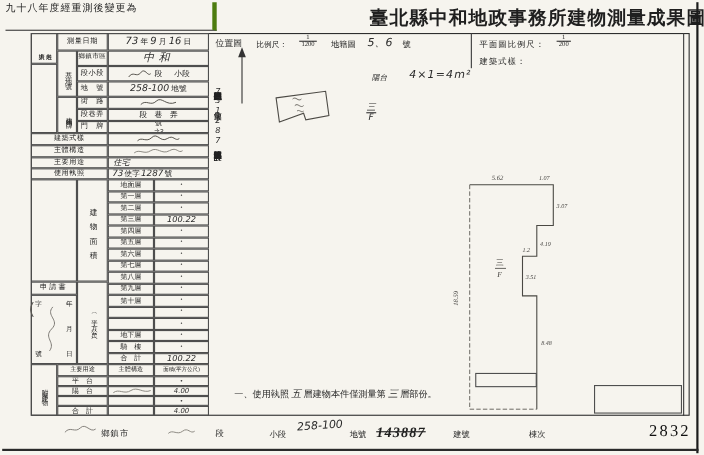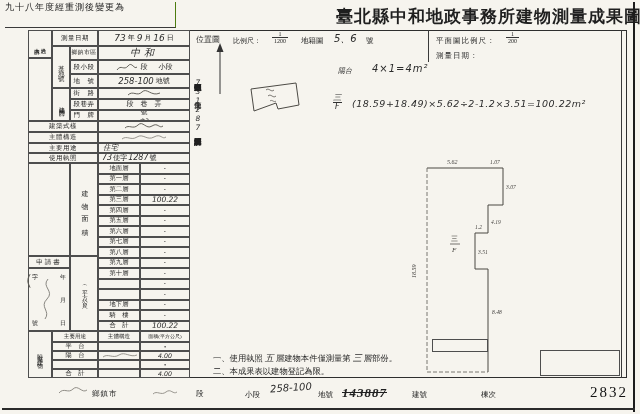--- a/index.html
+++ b/index.html
@@ -30,21 +30,21 @@
   .hline{position:absolute;background:#3a3a3a;}
   svg{display:block;}
   .sqpath{stroke:#55524c;fill:none;stroke-width:.9;}
   .strike{text-decoration:line-through;}
 </style>
 </head>
 <body>
 
 <div class="sheet">
 
-  <div class="abs note" style="left:5px;top:2px;width:168px;height:25px;border-bottom:1px solid #3a3a3a;border-right:1px solid #4d7c0f;padding-right:2px;">
+  <div class="abs note" style="left:5px;top:2px;width:168px;height:25px;border-bottom:1px solid #3a3a3a;border-right:4px solid #4d7c0f;padding-right:20px;">
     <div>九十八年度經重測後變更為</div>
   </div>
 
   <div class="abs title" style="left:336px;top:5px;width:300px;text-align:center;">臺北縣中和地政事務所建物測量成果圖</div>
 
   <div class="abs" style="left:28px;top:30px;width:599px;height:348px;border:1px solid #2e2e2e;box-sizing:border-box;"></div>
   <div class="vline" style="left:621px;top:30px;width:1px;height:348px;"></div>
 
   <div class="cell" style="left:28px;top:30px;width:24px;height:28px;gap:1px;">
     <span class="vtext" style="font-size:5.5px;">申請人</span>
@@ -282,21 +282,21 @@
   </div>
   <div class="abs" style="left:301px;top:36px;font-size:7.5px;">地籍圖</div>
   <div class="abs hw" style="left:334px;top:32px;font-size:10px;">5、6</div>
   <div class="abs" style="left:366px;top:36px;font-size:7.5px;">號</div>
   <div class="vline" style="left:428px;top:30px;width:1px;height:32px;"></div>
   <div class="abs" style="left:436px;top:36px;font-size:7.5px;letter-spacing:1px;">平面圖比例尺：</div>
   <div class="abs frac" style="left:506px;top:31px;font-size:6px;">
     <span>1</span>
     <span class="den">200</span>
   </div>
-  <div class="abs" style="left:436px;top:51px;font-size:7.5px;letter-spacing:1px;">測量日期：</div>
+  <div class="abs" style="left:436px;top:51px;font-size:7.5px;letter-spacing:1px;">建築式樣：</div>
 
   <svg class="abs" style="left:212px;top:42px;" width="16" height="56">
     <line x1="8" y1="8" x2="8" y2="52" stroke="#333" stroke-width="1"></line>
     <polygon points="8,1 4.5,10 11.5,10" fill="#333"></polygon>
   </svg>
 
   <svg class="abs" style="left:246px;top:80px;" width="58" height="36">
     <path d="M5,9 L50,3 L53,25 L32,29 L30,23 L8,31 Z" fill="none" stroke="#4c4a45" stroke-width="1"></path>
     <path class="sqpath" style="stroke:#6e6b65" d="M20,10 c3,-3 5,3 8,0 M22,16 c3,-3 5,3 8,0 M24,21 c2,-2 4,2 6,0"></path>
   </svg>
@@ -304,21 +304,20 @@
   <div class="abs vtext" style="left:194px;top:78px;height:294px;font-size:7.3px;color:#222;">
     <span>本建物平面圖及建物面積係依使用執照</span><span class="hw" style="font-size:7.5px;">73</span><span>使字第</span><span class="hw" style="font-size:7.5px;">1287</span><span>號設計圖或竣工平面圖轉繪計算</span>
   </div>
 
   <div class="abs hw" style="left:338px;top:66px;font-size:7px;">陽台</div>
   <div class="abs hw" style="left:372px;top:63px;font-size:10px;letter-spacing:1px;">4×1=4m²</div>
   <div class="abs frac hw" style="left:333px;top:94px;font-size:8px;">
     <span>三</span>
     <span class="den">F</span>
   </div>
-  <div class="abs hw" style="left:352px;top:98px;font-size:9.5px;letter-spacing:.5px;white-space:nowrap;">(18.59+18.49)×5.62÷2-1.2×3.51=100.22m²</div>
 
   <svg class="abs" style="left:402px;top:138px;" width="140" height="242" viewBox="0 0 140 242">
     <path d="M25,30 L101,30 L101,67 L86,67 L86,95 L73,95 L73,131 L86,131 L86,234" fill="none" stroke="#4a4843" stroke-width="1"></path>
     <path d="M25,30 L25,234 M25,234 L86,234" fill="none" stroke="#6b6963" stroke-width="0.9" stroke-dasharray="4,2"></path>
     <text x="45" y="26" font-size="6" fill="#454340" font-style="italic">5.62</text>
     <text x="88" y="26" font-size="5.5" fill="#454340" font-style="italic">1.07</text>
     <text x="104" y="51" font-size="5.5" fill="#454340" font-style="italic">3.07</text>
     <text x="89" y="86" font-size="5.5" fill="#454340" font-style="italic">4.19</text>
     <text x="73" y="91" font-size="5.5" fill="#454340" font-style="italic">1.2</text>
     <text x="76" y="116" font-size="5.5" fill="#454340" font-style="italic">3.51</text>
@@ -332,21 +331,20 @@
   <div class="abs" style="left:432px;top:339px;width:56px;height:13px;border:1px solid #4e4e4e;box-sizing:border-box;"></div>
   <div class="abs" style="left:540px;top:350px;width:80px;height:26px;border:1px solid #4e4e4e;box-sizing:border-box;"></div>
 
   <div class="abs" style="left:213px;top:352px;font-size:8.3px;white-space:nowrap;">
     <span>一、使用執照</span>
     <span class="hw" style="font-size:9px;">五</span>
     <span>層建物本件僅測量第</span>
     <span class="hw" style="font-size:9px;">三</span>
     <span>層部份。</span>
   </div>
-  <div class="abs" style="left:213px;top:366px;font-size:8.3px;white-space:nowrap;">二、本成果表以建物登記為限。</div>
 
   <svg class="abs" style="left:58px;top:385px;" width="30" height="12">
     <path class="sqpath" style="stroke:#84817b" d="M1,8 C6,2 10,9 15,4 S 24,9 29,5"></path>
   </svg>
   <div class="abs" style="left:92px;top:389px;font-size:7.5px;letter-spacing:1px;">鄉鎮市</div>
   <svg class="abs" style="left:152px;top:388px;" width="26" height="10">
     <path class="sqpath" style="stroke:#8d8a83" d="M1,6 C5,2 9,8 14,4 S 21,7 25,4"></path>
   </svg>
   <div class="abs" style="left:196px;top:389px;font-size:7.5px;">段</div>
   <div class="abs" style="left:245px;top:390px;font-size:7.5px;">小段</div>

